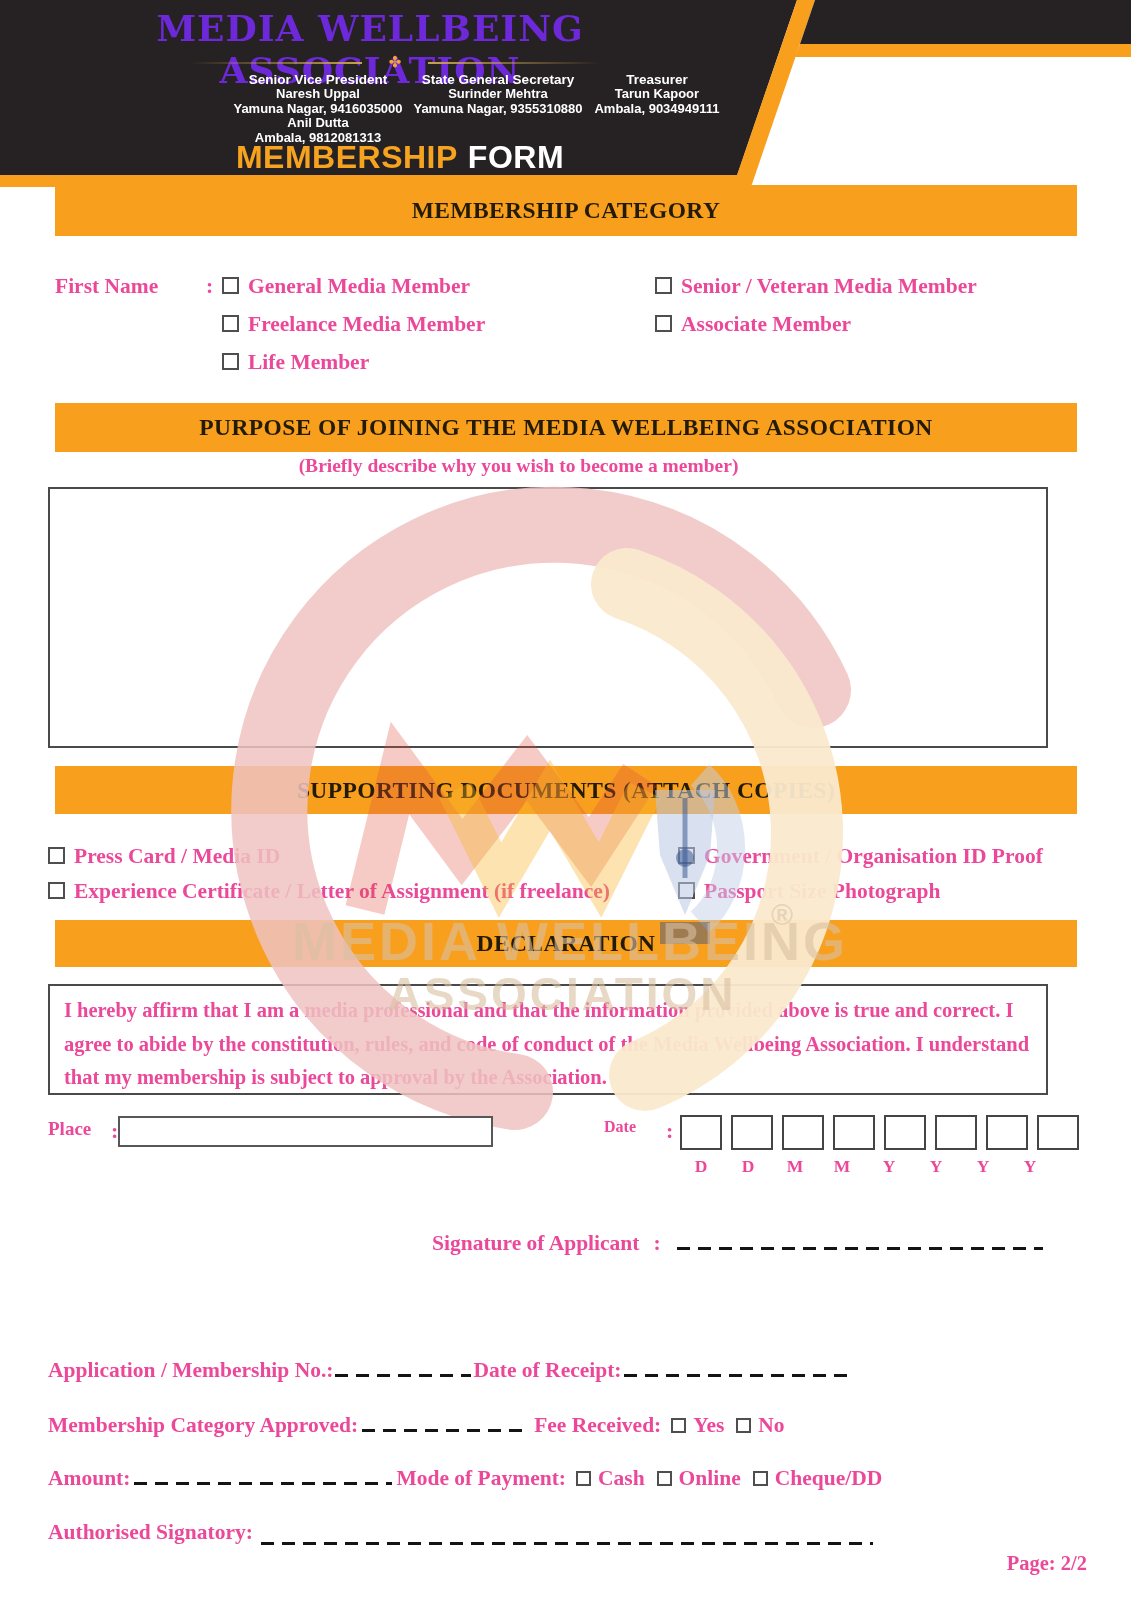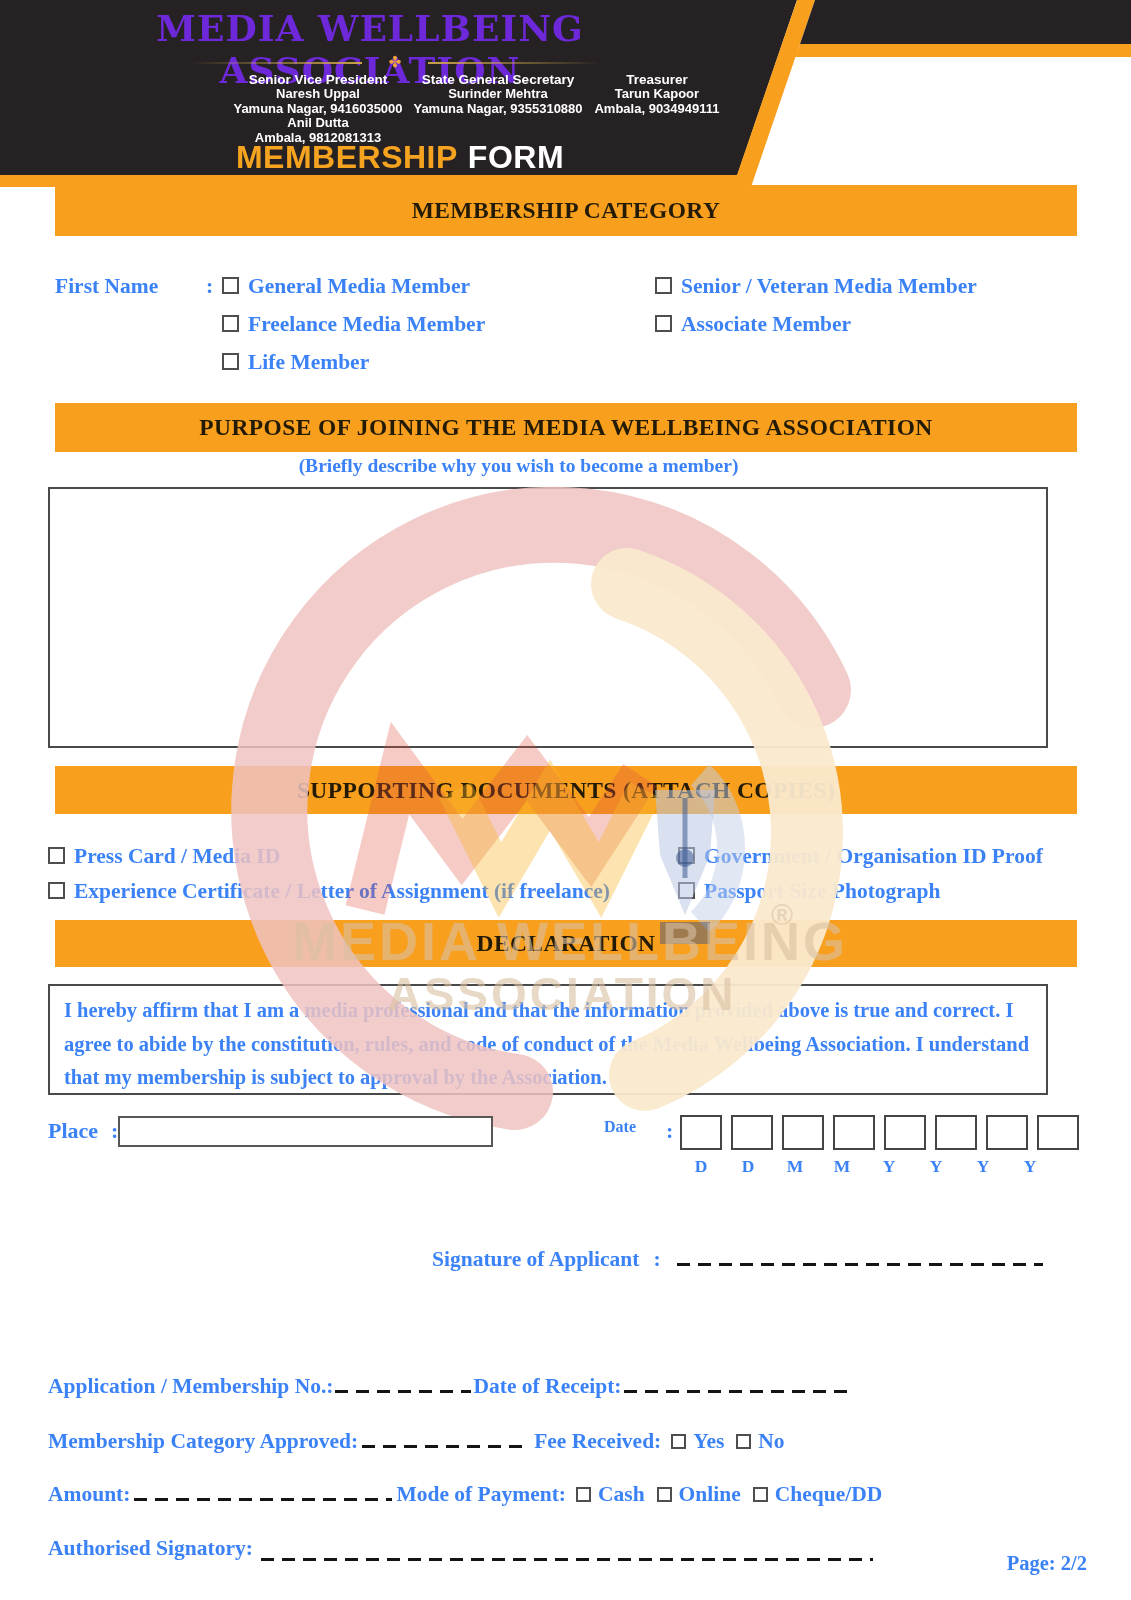--- a/index.html
+++ b/index.html
@@ -31,33 +31,33 @@
   .off-col .ln{font-size:13px;line-height:14.5px;}
   .form-title{left:180px;top:139px;width:440px;text-align:center;z-index:2;
            font-family:"Liberation Sans","DejaVu Sans",sans-serif;font-weight:bold;
            font-size:32px;letter-spacing:.5px;}
   .form-title .hl{color:#F6A31F;}
   .form-title .rest{color:#ffffff;margin-left:10px;}
   
   .banner{left:55px;width:1022px;background:#F8A01E;z-index:2;text-align:center;
           color:#241B06;font-weight:bold;font-size:23.5px;letter-spacing:.4px;}
   
-  .ser{font-weight:bold;color:#3b82f6;font-size:21.5px;z-index:2;}
+  .ser{font-weight:bold;color:#ec4899;font-size:21.5px;z-index:2;}
   .opt .cb{display:inline-block;width:13px;height:13px;border:2px solid #4e4e4e;
            margin-right:9px;vertical-align:-1px;background:rgba(255,255,255,.6);}
   .cb.sm{width:11px;height:11px;border-width:2px;margin:0 7px 0 4px;vertical-align:-1px;}
   .hint{left:0;width:1037px;text-align:center;font-size:19.5px;}
   .bigbox{border:2px solid #4a4a4a;background:transparent;z-index:2;}
   .decl-text{font-size:20.5px;line-height:33.5px;}
   
   .inputbox{background:#ffffff;border:2px solid #575757;z-index:6;}
   .datecell{width:38px;height:31px;background:#ffffff;border:2px solid #454545;z-index:6;}
   .dash{display:inline-block;height:3px;vertical-align:-2px;
         background:repeating-linear-gradient(90deg,#141414 0 13px,rgba(0,0,0,0) 13px 21px);}
-  .flexrow{display:flex;align-items:baseline;margin-top:16px;}
+  .flexrow{display:flex;align-items:baseline;}
   .wm{z-index:5;pointer-events:none;}
 </style>
 </head>
 <body>
 
 <div class="page">
 
   <div class="abs hd-main"></div>
   <div class="abs hd-orange"></div>
   <div class="abs hd-dark-right"></div>
@@ -129,21 +129,21 @@
   </div>
   <div class="abs ser opt" style="left:678px;top:879px;">
     <span class="cb"></span><span>Passport Size Photograph</span>
   </div>
 
   <div class="abs banner" style="top:920px;height:47px;line-height:47px;">DECLARATION</div>
   <div class="abs bigbox" style="left:48px;top:984px;width:996px;height:107px;">
     <div class="ser decl-text" style="padding:8px 14px 0 14px;">I hereby affirm that I am a media professional and that the information provided above is true and correct. I agree to abide by the constitution, rules, and code of conduct of the Media Wellbeing Association. I understand that my membership is subject to approval by the Association.</div>
   </div>
 
-  <div class="abs ser" style="left:48px;top:1118px;font-size:22px;">Place</div>
+  <div class="abs ser" style="left:48px;top:1118px;font-size:19px;">Place</div>
   <div class="abs ser" style="left:111px;top:1118px;font-size:22px;">:</div>
   <div class="abs inputbox" style="left:118px;top:1116px;width:371px;height:27px;"></div>
   <div class="abs ser" style="left:604px;top:1118px;font-size:16px;">Date</div>
   <div class="abs ser" style="left:666px;top:1118px;font-size:22px;">:</div>
   <div class="abs" style="left:680px;top:1115px;display:flex;gap:9px;">
     <div class="datecell"></div>
     <div class="datecell"></div>
     <div class="datecell"></div>
     <div class="datecell"></div>
     <div class="datecell"></div>

